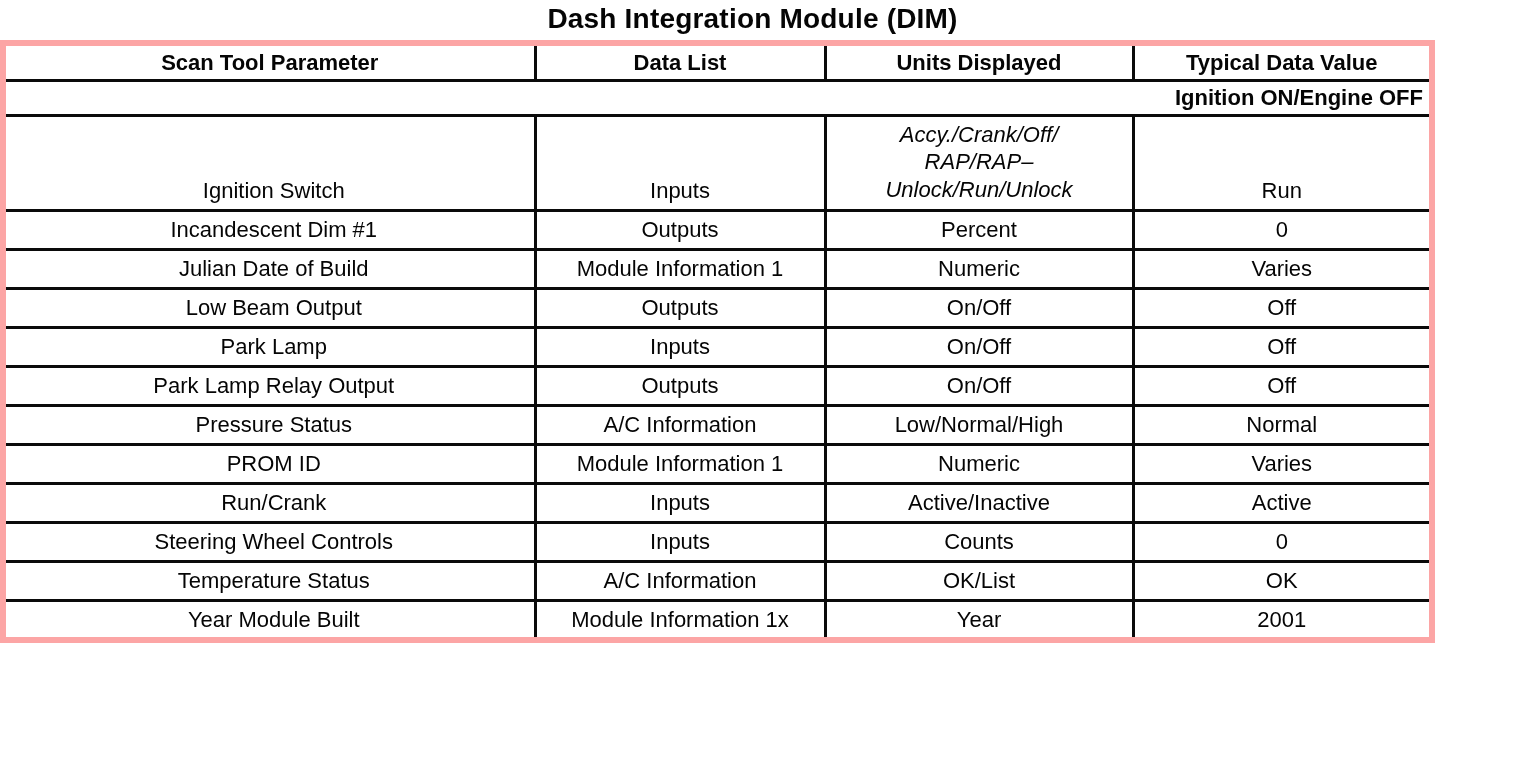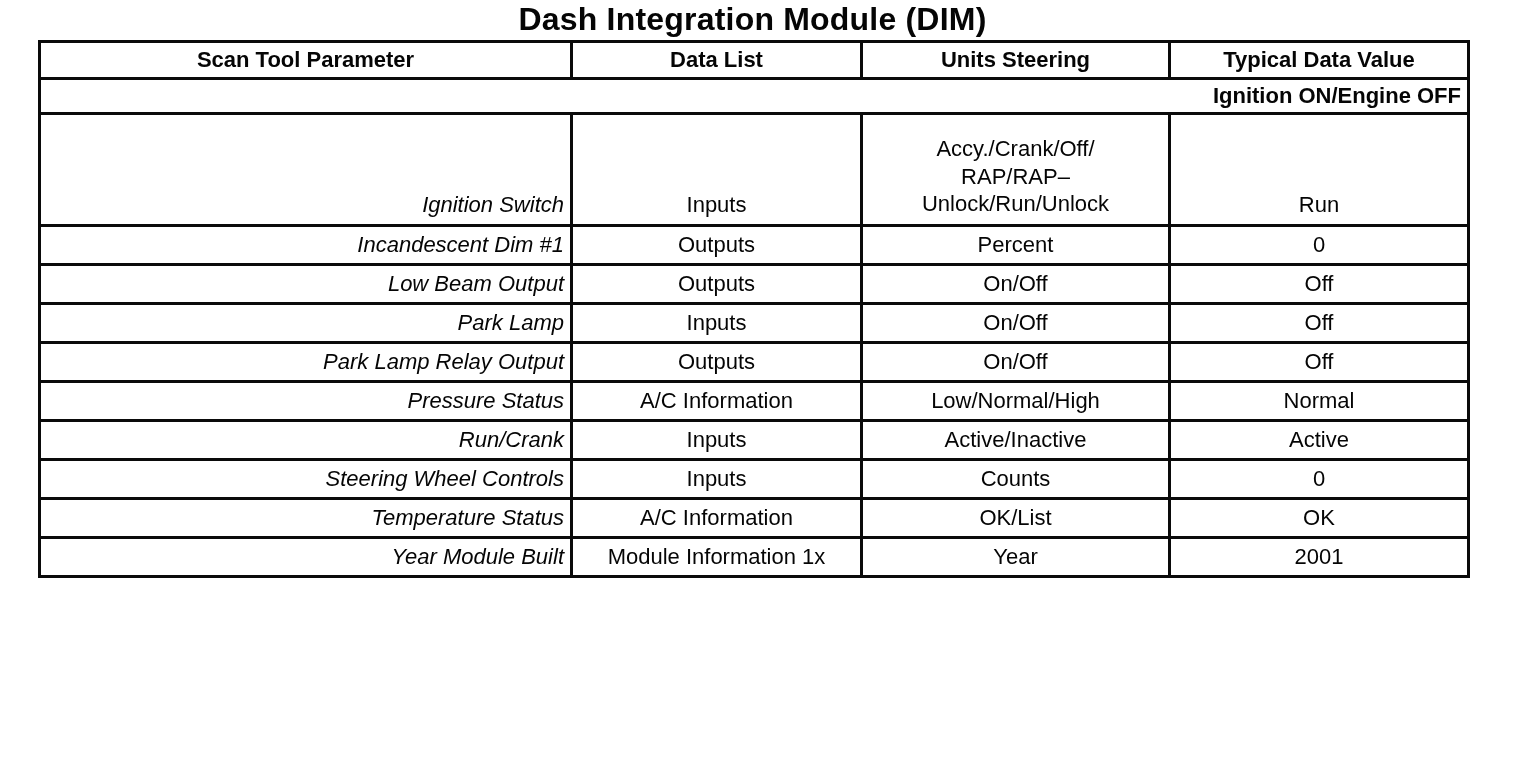--- a/index.html
+++ b/index.html
@@ -15,32 +15,31 @@
   }
   .doc {
     width: 1520px;
     height: 764px;
     padding-top: 3px;
   }
   .doc-title {
     width: 1429px;
     margin-left: 38px;
     text-align: center;
-    font-size: 32px;
+    font-size: 28px;
     font-weight: bold;
     letter-spacing: 0.2px;
     line-height: 32px;
   }
   table.dim-table {
-    margin-left: 38px;
     margin-top: 5px;
     width: 1429px;
     table-layout: fixed;
     border-collapse: collapse;
-    border: 3px solid #fca5a5;
+    border: 6px solid #fca5a5;
   }
   .dim-table col.c-param   { width: 532px; }
   .dim-table col.c-datalist{ width: 290px; }
   .dim-table col.c-units   { width: 308px; }
   .dim-table col.c-typical { width: 299px; }
   .dim-table th, .dim-table td {
     border: 3px solid #0a0a0a;
     font-size: 22px;
     line-height: 1.15;
     padding: 2px 6px;
@@ -55,57 +54,57 @@
   }
   tr.section-row td {
     height: 35px;
     font-weight: bold;
     text-align: right;
     vertical-align: middle;
   }
   tr.data-row { height: 39px; }
   tr.data-row td { vertical-align: middle; }
   td.cell-param {
-    text-align: right;
+    text-align: center;
     padding-left: 14px;
-    font-style: italic;
   }
   td.cell-datalist, td.cell-units, td.cell-typical {
     text-align: center;
   }
   tr.tall-row { height: 91px; }
   tr.tall-row td {
     vertical-align: bottom;
     padding-bottom: 6px;
   }
   tr.tall-row td.cell-units {
     white-space: pre-line;
     line-height: 1.25;
-    padding-top: 20px;
+    padding-top: 4px;
+    font-style: italic;
   }
 </style>
 </head>
 <body>
 
 <div class="doc">
 
   <div class="doc-title">Dash Integration Module (DIM)</div>
 
   <table class="dim-table">
     <colgroup>
       <col class="c-param">
       <col class="c-datalist">
       <col class="c-units">
       <col class="c-typical">
     </colgroup>
     <thead>
       <tr class="header-row">
         <th>Scan Tool Parameter</th>
         <th>Data List</th>
-        <th>Units Steering</th>
+        <th>Units Displayed</th>
         <th>Typical Data Value</th>
       </tr>
     </thead>
     <tbody>
       <tr class="section-row">
         <td colspan="4">Ignition ON/Engine OFF</td>
       </tr>
 
       <tr class="data-row tall-row">
         <td class="cell-param">Ignition Switch</td>
@@ -113,20 +112,26 @@
         <td class="cell-units">Accy./Crank/Off/
 RAP/RAP–
 Unlock/Run/Unlock</td>
         <td class="cell-typical">Run</td>
       </tr>
       <tr class="data-row">
         <td class="cell-param">Incandescent Dim #1</td>
         <td class="cell-datalist">Outputs</td>
         <td class="cell-units">Percent</td>
         <td class="cell-typical">0</td>
+      </tr>
+      <tr class="data-row">
+        <td class="cell-param">Julian Date of Build</td>
+        <td class="cell-datalist">Module Information 1</td>
+        <td class="cell-units">Numeric</td>
+        <td class="cell-typical">Varies</td>
       </tr>
       <tr class="data-row">
         <td class="cell-param">Low Beam Output</td>
         <td class="cell-datalist">Outputs</td>
         <td class="cell-units">On/Off</td>
         <td class="cell-typical">Off</td>
       </tr>
       <tr class="data-row">
         <td class="cell-param">Park Lamp</td>
         <td class="cell-datalist">Inputs</td>
@@ -137,20 +142,26 @@
         <td class="cell-param">Park Lamp Relay Output</td>
         <td class="cell-datalist">Outputs</td>
         <td class="cell-units">On/Off</td>
         <td class="cell-typical">Off</td>
       </tr>
       <tr class="data-row">
         <td class="cell-param">Pressure Status</td>
         <td class="cell-datalist">A/C Information</td>
         <td class="cell-units">Low/Normal/High</td>
         <td class="cell-typical">Normal</td>
+      </tr>
+      <tr class="data-row">
+        <td class="cell-param">PROM ID</td>
+        <td class="cell-datalist">Module Information 1</td>
+        <td class="cell-units">Numeric</td>
+        <td class="cell-typical">Varies</td>
       </tr>
       <tr class="data-row">
         <td class="cell-param">Run/Crank</td>
         <td class="cell-datalist">Inputs</td>
         <td class="cell-units">Active/Inactive</td>
         <td class="cell-typical">Active</td>
       </tr>
       <tr class="data-row">
         <td class="cell-param">Steering Wheel Controls</td>
         <td class="cell-datalist">Inputs</td>

